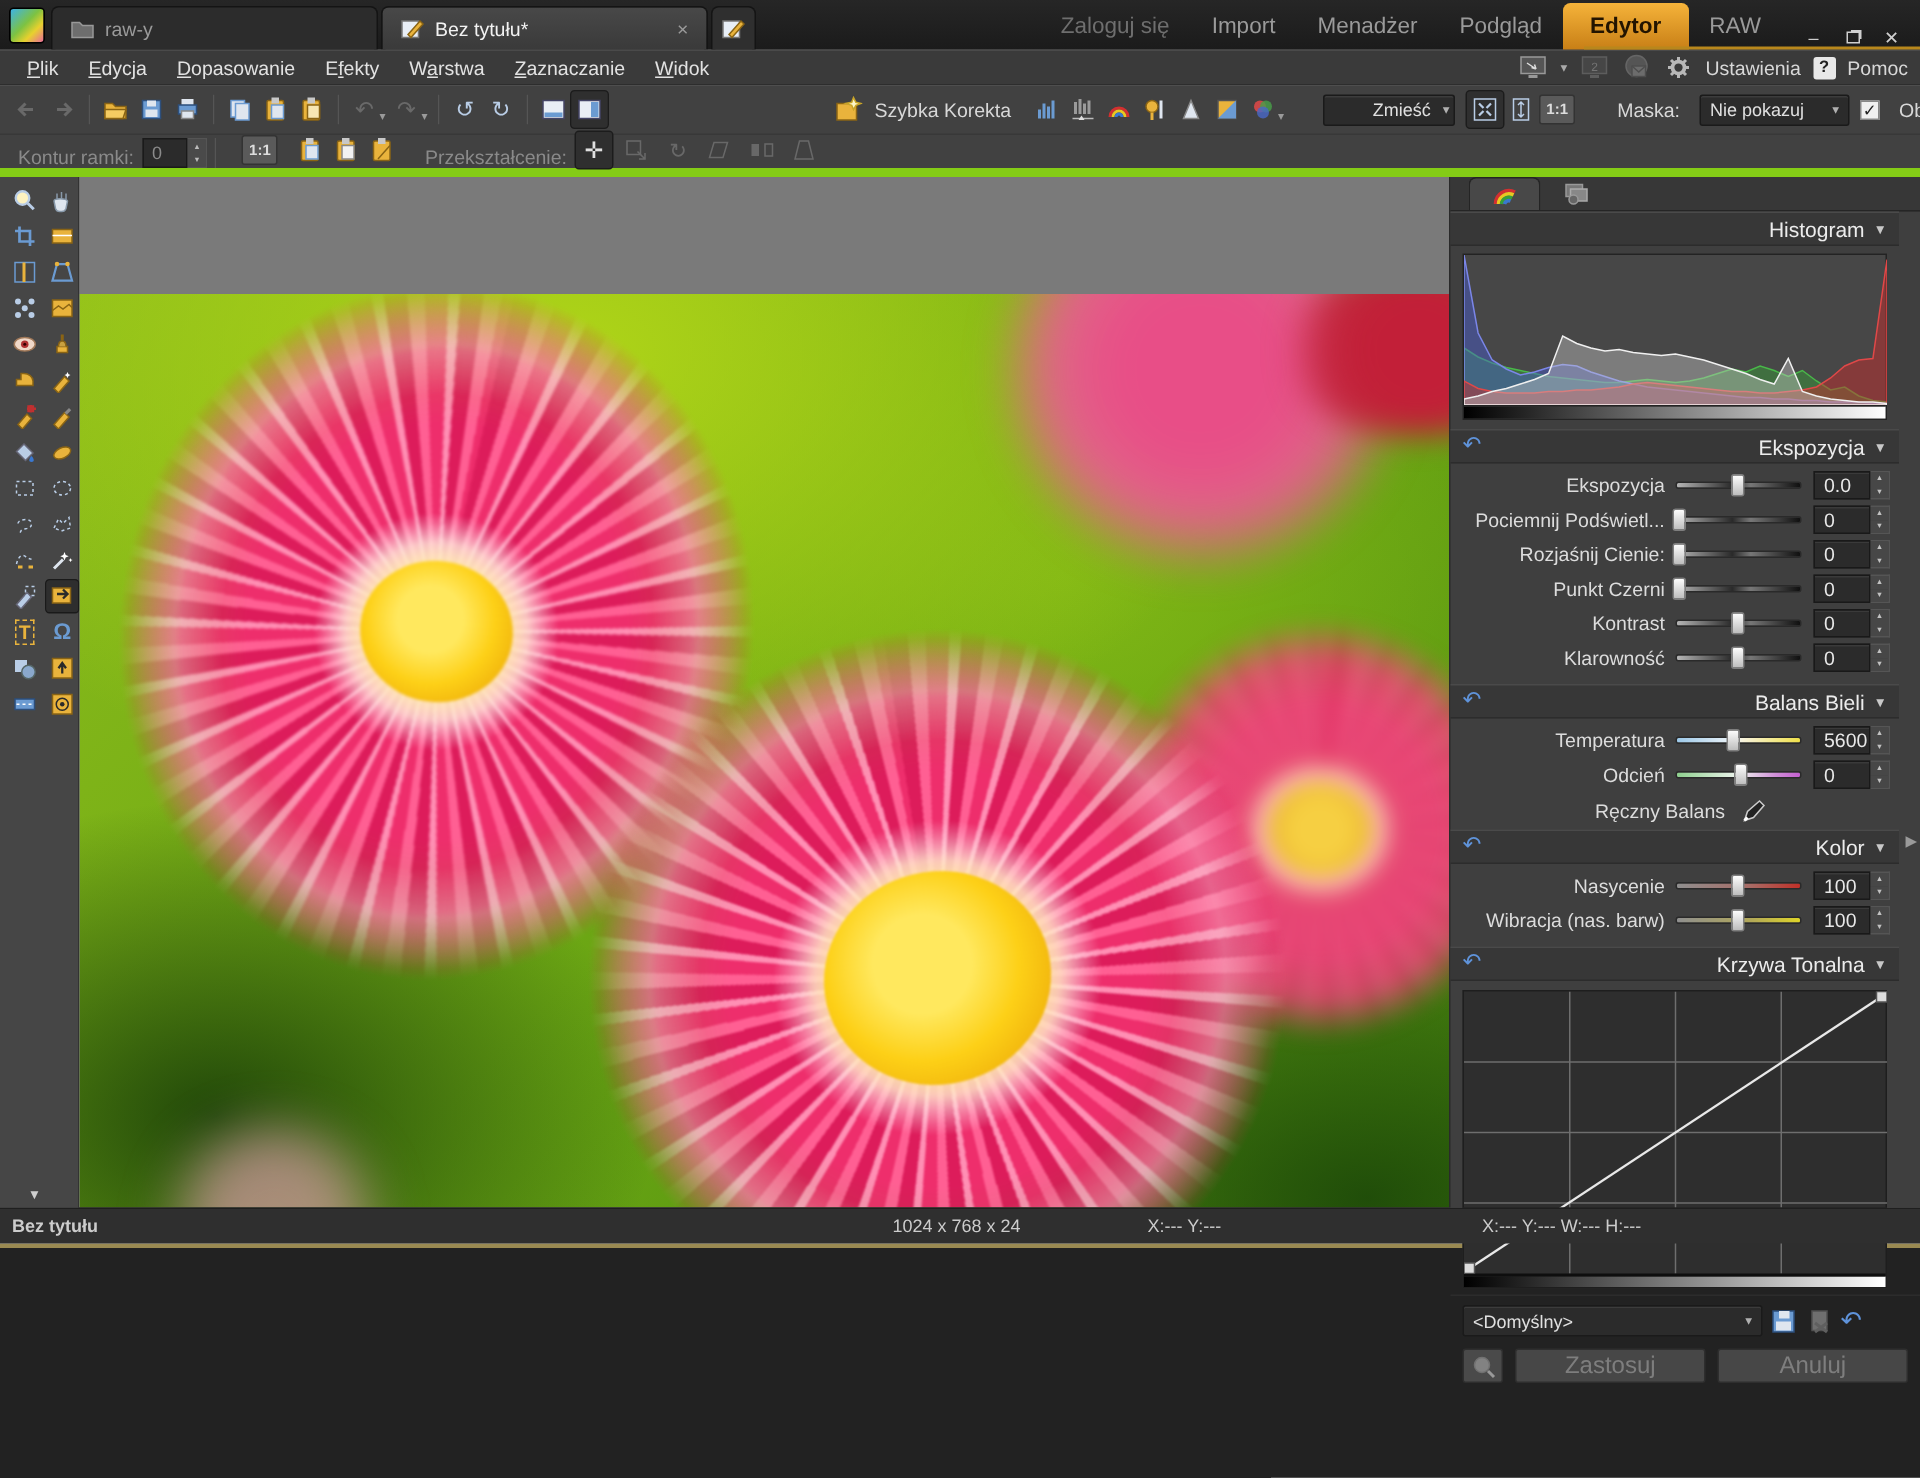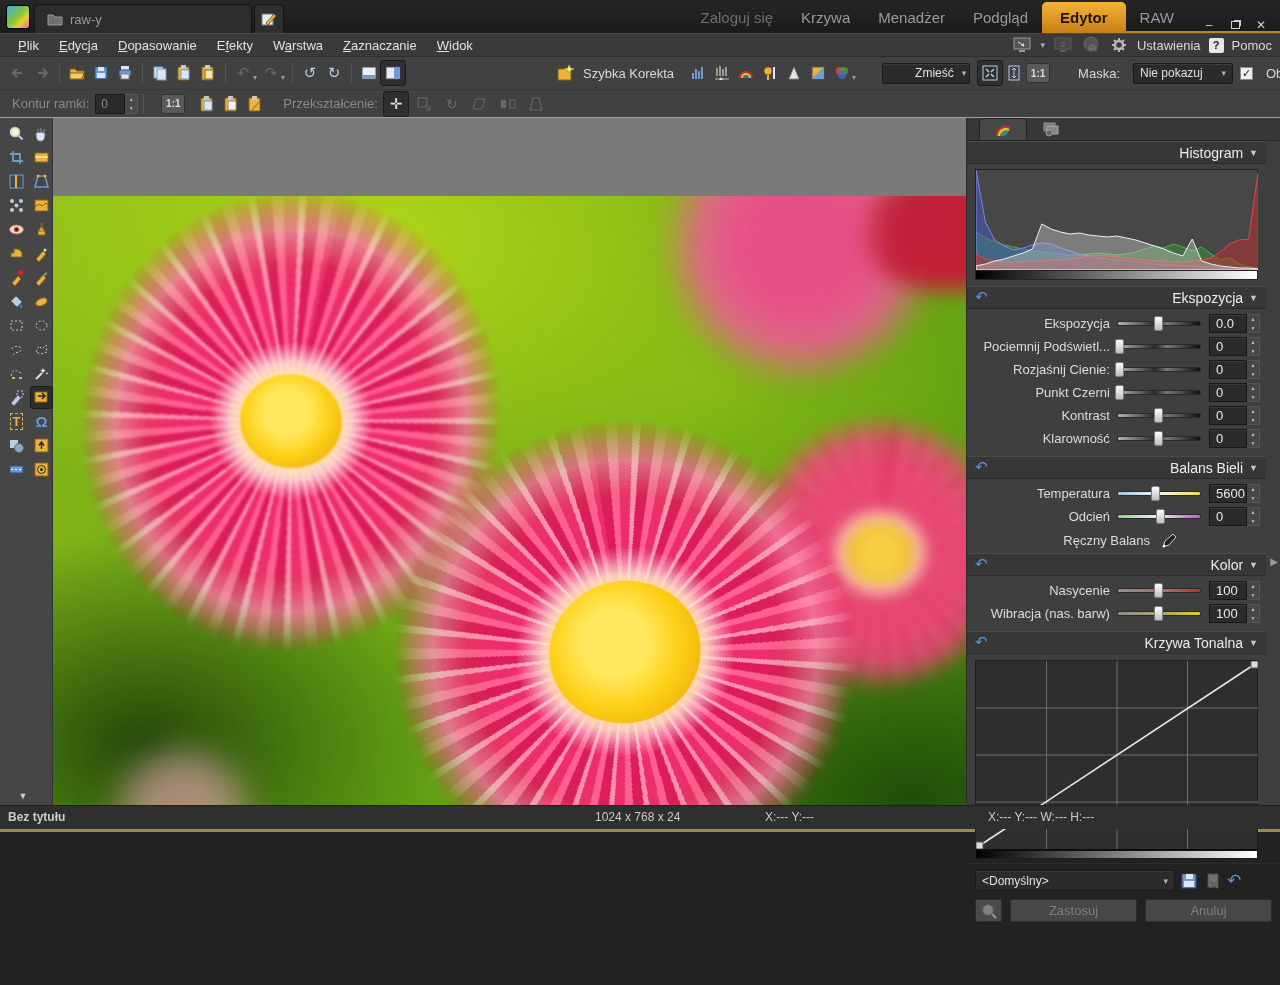--- a/index.html
+++ b/index.html
@@ -35,21 +35,21 @@
   .menu-item u { text-decoration:underline; }
   .menubar-right { margin-left:auto; display:flex; align-items:center; gap:8px; }
   .mb-label { font-size:13px; color:#d8d8d8; }
   .mini-caret { color:#aaa; font-size:9px; }
   .helpbox { width:15px; height:15px; background:#e8e8e8; color:#222; font-weight:bold; font-size:11px;
     display:flex; align-items:center; justify-content:center; border-radius:2px; }
 
   
   .toolbar { background:#414141; display:flex; align-items:center; padding:0 6px; }
   .t1 { height:33px; border-bottom:1px solid #383838; flex:0 0 33px; }
-  .t2 { height:28px; border-bottom:1px solid #84cc16; flex:0 0 28px; }
+  .t2 { height:28px; border-bottom:6px solid #84cc16; flex:0 0 28px;align-items:flex-end; }
   .tbi { width:24px; height:24px; display:flex; align-items:center; justify-content:center; border-radius:2px; position:relative; }
   .tbi.small { width:20px; height:20px; }
   .tbi.active { background:#2f2f2f; outline:1px solid #1c1c1c; }
   .tbi.dim { opacity:.45; }
   .tb-sep { width:1px; height:20px; background:#2e2e2e; border-right:1px solid #555; margin:0 5px; }
   .tb-caret { font-size:8px; color:#9a9a9a; margin:8px 2px 0 -2px; }
   .tb-label { font-size:13px; color:#d8d8d8; margin:0 6px; white-space:nowrap; }
   .tb-label.dim { color:#8a8a8a; }
   .select { height:21px; background:#2b2b2b; border:1px solid #1a1a1a; box-shadow:inset 0 1px 0 #3c3c3c;
     color:#e0e0e0; font-size:12px; display:flex; align-items:center; padding:0 6px; border-radius:2px; }
@@ -128,21 +128,21 @@
   .manual-row { display:flex; align-items:center; justify-content:flex-end; height:25px; padding-right:88px; gap:10px; }
   .manual-label { font-size:13px; color:#dcdcdc; }
   .curve-wrap { padding:6px 8px 4px 8px; }
   .curve-box { border:1px solid #1e1e1e; background:#2e2e2e; }
   .curve-strip { height:9px; background:linear-gradient(to right,#000,#fff); border-top:2px solid #0e0e0e; }
   .rp-bottom { border-top:1px solid #2c2c2c; padding:6px 8px; display:flex; align-items:center; gap:4px; }
   .rp-btnrow { padding:2px 8px 6px 8px; display:flex; align-items:center; gap:8px; }
   .icon-btn { width:27px; height:23px; background:#4a4a4a; border:1px solid #2e2e2e; border-radius:2px;
     display:flex; align-items:center; justify-content:center; }
   .gray-btn { flex:1; height:23px; background:#474747; border:1px solid #2e2e2e; border-radius:2px;
-    color:#7e7e7e; font-size:13px; display:flex; align-items:center; justify-content:center; }
+    color:#7e7e7e; font-size:16px; display:flex; align-items:center; justify-content:center; }
   .blue-undo { color:#5f93da; font-size:17px; line-height:1; }
 
   
   .statusbar { height:24px; background:#2f2f2f; border-top:1px solid #1f1f1f; position:relative; flex:0 0 24px;
     font-size:12px; color:#cccccc; }
   .statusbar span { position:absolute; top:4px; white-space:nowrap; }
   .bottom-line { height:3px; background:#9a8a52; flex:0 0 3px; }
   svg { display:block; }
 </style>
 </head>
@@ -153,31 +153,41 @@
   <div class="titlebar">
     <div class="app-logo"></div>
     <div class="doc-tab inactive">
       <span id="ic-tab-folder">
           <svg width="16" height="14" viewBox="0 0 16 14" xmlns="http://www.w3.org/2000/svg">
             <path d="M1 3h5l2 2h7v8H1z" fill="#6e6e6e" stroke="#999"></path>
           </svg>
         </span>
       <span>raw-y</span>
     </div>
+    <div class="doc-tab active">
+      <span id="ic-tab-pencil">
+          <svg width="16" height="16" viewBox="0 0 16 16" xmlns="http://www.w3.org/2000/svg">
+            <rect x="1" y="3" width="11" height="11" fill="#e8eef6" stroke="#777"></rect>
+            <path d="M5 12L13 3l2 2-8 9z" fill="#e9b33c" stroke="#8a6414"></path>
+          </svg>
+        </span>
+      <span>Bez tytułu*</span>
+      <span class="close">×</span>
+    </div>
     <div class="tab-stub">
       <span id="ic-tab-new">
           <svg width="16" height="16" viewBox="0 0 16 16" xmlns="http://www.w3.org/2000/svg">
             <rect x="1" y="3" width="11" height="11" fill="#e8eef6" stroke="#777"></rect>
             <path d="M5 12L13 3l2 2-8 9z" fill="#e9b33c" stroke="#8a6414"></path>
           </svg>
         </span>
     </div>
     <div class="top-nav" id="top-nav">
         <div class="nav-item dim">Zaloguj się</div>
-        <div class="nav-item">Krzywa</div>
+        <div class="nav-item">Import</div>
         <div class="nav-item">Menadżer</div>
         <div class="nav-item">Podgląd</div>
         <div class="nav-item active">Edytor</div>
         <div class="nav-item">RAW</div>
       </div>
     <div class="win-controls">
       <div class="win-btn">–</div>
       <div class="win-btn">
           <span class="win-restore"></span>
         </div>

